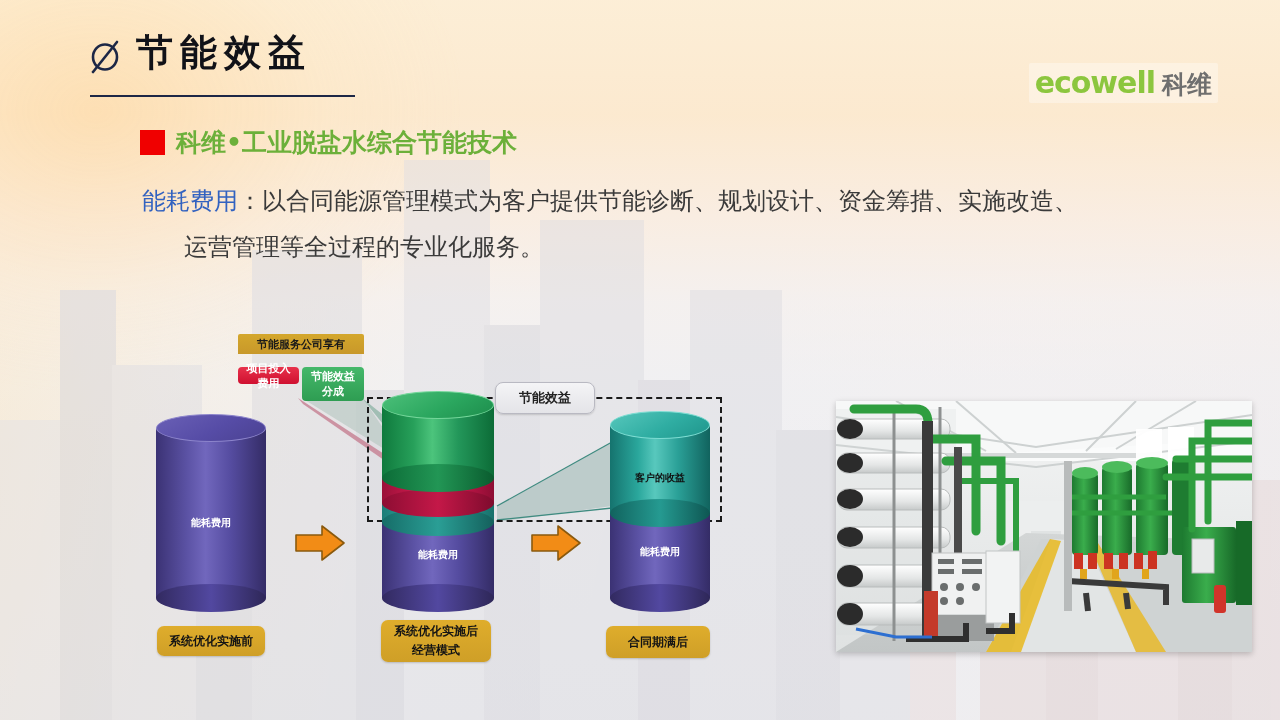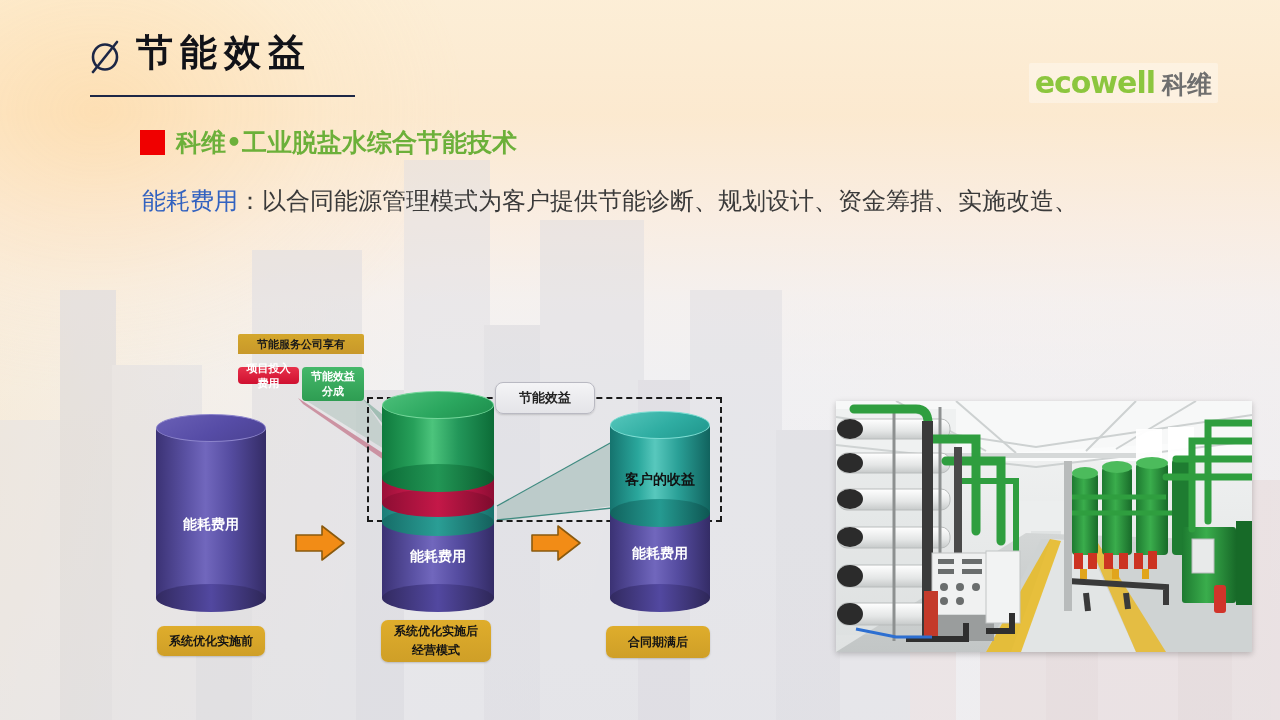--- a/index.html
+++ b/index.html
@@ -137,21 +137,21 @@
   .seg .cap{
     position:absolute;left:0;width:100%;height:28px;top:-14px;
     border-radius:50%;
   }
   .seg .btm{
     position:absolute;left:0;width:100%;height:28px;bottom:-14px;
     border-radius:50%;
   }
   .cyl-label{
     position:absolute;width:100%;text-align:center;
-    font-size:14px;font-weight:bold;
+    font-size:10px;font-weight:bold;
     font-family:"DejaVu Sans","Liberation Sans",sans-serif;
     z-index:9;
   }
 
   .gold-tag{
     position:absolute;
     background:linear-gradient(180deg,#dfad2c 0%,#cf9f27 100%);
     border-radius:7px;
     display:flex;flex-direction:column;align-items:center;justify-content:center;
     font-size:12px;font-weight:bold;color:#141414;line-height:19px;
@@ -213,20 +213,21 @@
     <span class="logo-cn">科维</span>
   </div>
 
   <div class="head-row">
     <span class="red-sq"></span>
     <span class="head-txt">科维•工业脱盐水综合节能技术</span>
   </div>
 
   <div class="para" id="para1">
     <span class="lab">能耗费用</span><span>：</span><span>以合同能源管理模式为客户提供节能诊断、规划设计、资金筹措、实施改造、</span>
+    <span class="ln2">运营管理等全过程的专业化服务。</span>
   </div>
 
 
   <div class="diagram">
 
     <svg style="position:absolute;left:0;top:0;width:840px;height:350px;">
 
       <polygon points="298,68 303,74 420,155 418,146" fill="#c98a9a" opacity="0.9"></polygon>
 
       <polygon points="362,68 366,73 420,140 392,92" fill="#9dbcb1" opacity="0.95"></polygon>

